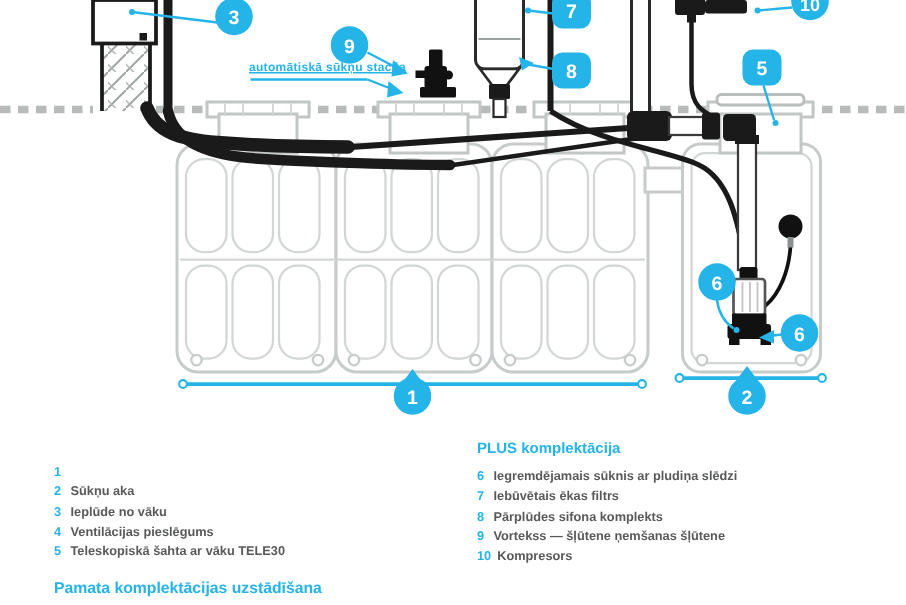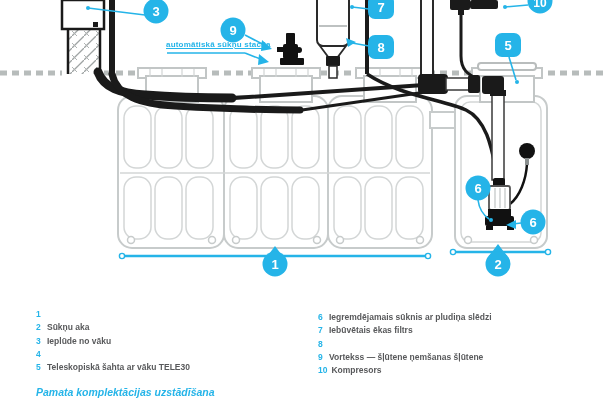--- a/index.html
+++ b/index.html
@@ -9,21 +9,21 @@
   .flabel{position:absolute;left:166px;top:40px;width:110px;font-size:8px;font-weight:bold;
           color:#25b4e8;letter-spacing:.2px;text-decoration:underline;}
   .legend{position:absolute;font-size:8.5px;font-weight:bold;color:#58595b;}
   .legend .row{display:flex;align-items:flex-start;line-height:13.3px;white-space:nowrap;}
   .legend .num{color:#25b4e8;margin-right:4px;min-width:7px;}
   .legend-left{left:36px;top:308px;}
   .legend-right{left:318px;top:311px;}
   .col-header{position:absolute;left:318px;top:294px;font-size:10px;font-weight:bold;
               color:#25b4e8;white-space:nowrap;}
   .footer-header{position:absolute;left:36px;top:386px;font-size:10.5px;font-weight:bold;
-                 color:#25b4e8;white-space:nowrap;font-style:italic;}
+                 color:#25b4e8;white-space:nowrap;}
   svg text.cnum{fill:#fff;font-family:"Liberation Sans","DejaVu Sans",sans-serif;
                 font-weight:bold;font-size:13px;text-anchor:middle;}
 </style>
 </head>
 <body>
 
 <div id="stage">
 
   <svg id="diagram" width="604" height="292" viewBox="0 0 604 292">
     <defs>
@@ -263,38 +263,41 @@
     <div class="row">
       <span class="num">2</span>
       <span>Sūkņu aka</span>
     </div>
     <div class="row">
       <span class="num">3</span>
       <span>Ieplūde no vāku</span>
     </div>
     <div class="row">
       <span class="num">4</span>
+      <span>Ventilācijas pieslēgums</span>
     </div>
     <div class="row">
       <span class="num">5</span>
       <span>Teleskopiskā šahta ar vāku TELE30</span>
     </div>
   </div>
 
+  <div class="col-header">PLUS komplektācija</div>
   <div class="legend legend-right">
     <div class="row">
       <span class="num">6</span>
       <span>Iegremdējamais sūknis ar pludiņa slēdzi</span>
     </div>
     <div class="row">
       <span class="num">7</span>
       <span>Iebūvētais ēkas filtrs</span>
     </div>
     <div class="row">
       <span class="num">8</span>
+      <span>Pārplūdes sifona komplekts</span>
     </div>
     <div class="row">
       <span class="num">9</span>
       <span>Vortekss — šļūtene ņemšanas šļūtene</span>
     </div>
     <div class="row">
       <span class="num">10</span>
       <span>Kompresors</span>
     </div>
   </div>

